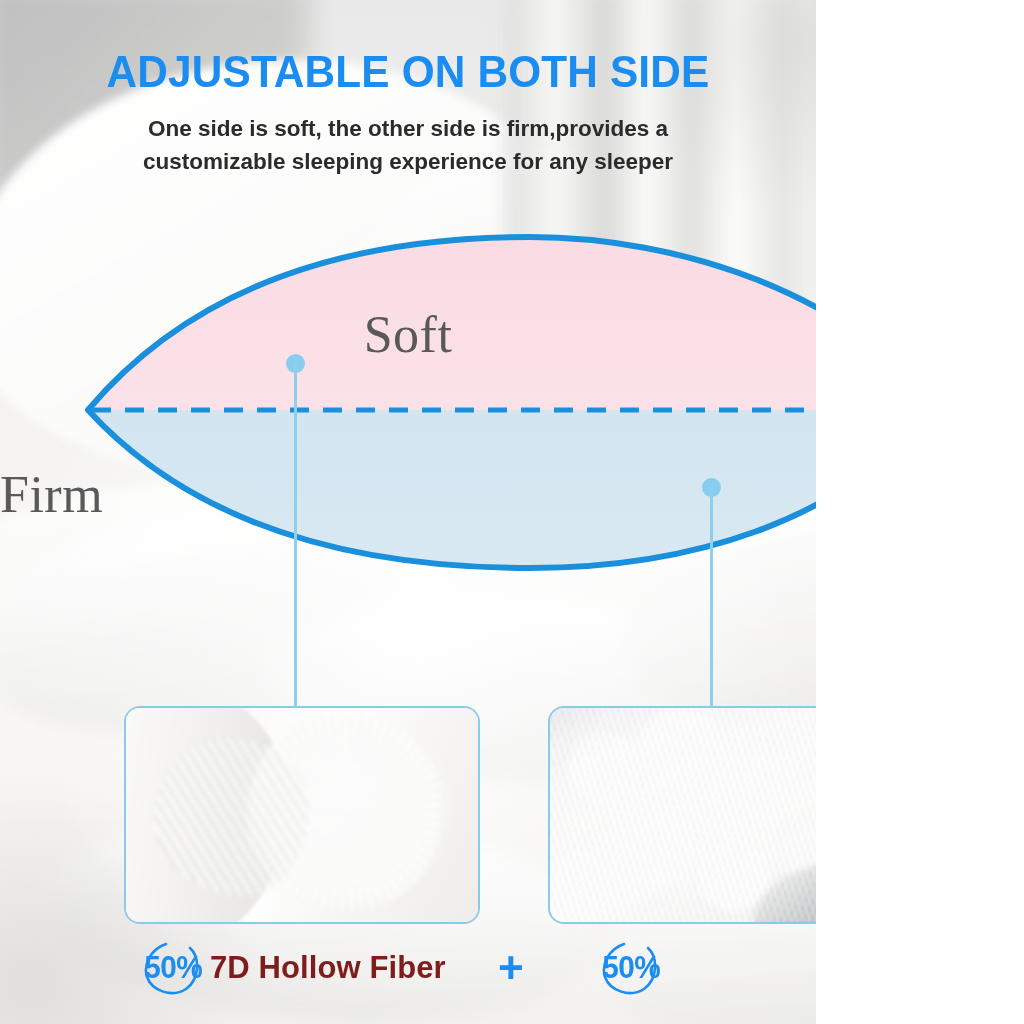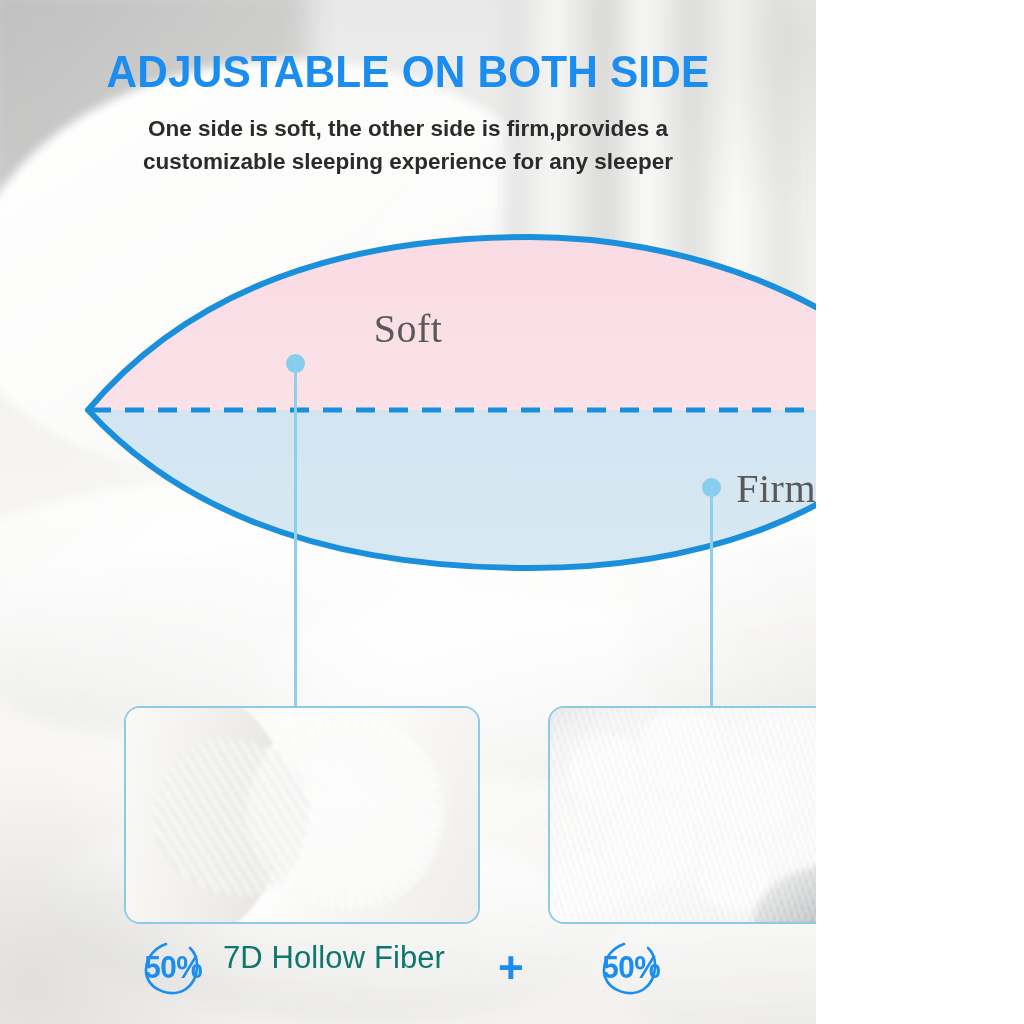--- a/index.html
+++ b/index.html
@@ -138,26 +138,26 @@
     position: absolute;
     left: 60px; top: 225px;
     width: 910px; height: 355px;
   }
   .pillow-wrap svg { display: block; width: 910px; height: 355px; overflow: visible; }
 
   .zone-label {
     position: absolute;
     font-family: "Liberation Serif", serif;
     color: #595959;
-    font-size: 40px;
+    font-size: 52px;
     letter-spacing: .5px;
     white-space: nowrap;
   }
   .zone-label.soft { left: 0; right: 0; top: 305px; text-align: center; }
-  .zone-label.firm { left: 0; right: 0; top: 465px; text-align: right; }
+  .zone-label.firm { left: 0; right: 0; top: 465px; text-align: left; }
 
   
   .lead-dot {
     position: absolute;
     width: 19px; height: 19px;
     border-radius: 50%;
     background: #87cdee;
   }
   .lead-line {
     position: absolute;
@@ -274,21 +274,22 @@
     width: 28%; height: 30%;
     background: linear-gradient(150deg, rgba(214,216,226,.8) 0%, rgba(248,248,250,.5) 60%, rgba(255,255,255,0) 100%);
     border-radius: 0 0 60% 0;
     filter: blur(3px);
   }
 
   
   .caption {
     position: absolute;
     display: flex;
-    gap: 17px;
+    align-items: center;
+    gap: 4px;
     white-space: nowrap;
   }
   .pct {
     position: relative;
     display: inline-flex;
     align-items: center;
     justify-content: center;
     width: 66px;
     height: 56px;
   }
@@ -300,23 +301,23 @@
   }
   .pct .num {
     position: relative;
     color: #1b8cf0;
     font-size: 31px;
     font-weight: bold;
     letter-spacing: -.5px;
     transform: scaleX(.96);
   }
   .cap-text {
-    color: #0f766e;
+    color: #7f1d1d;
     font-size: 31px;
-    font-weight: normal;
+    font-weight: bold;
     letter-spacing: .1px;
   }
   .plus-sign {
     position: absolute;
     color: #1b8cf0;
     font-size: 44px;
     font-weight: bold;
     line-height: 1;
   }
 </style>

